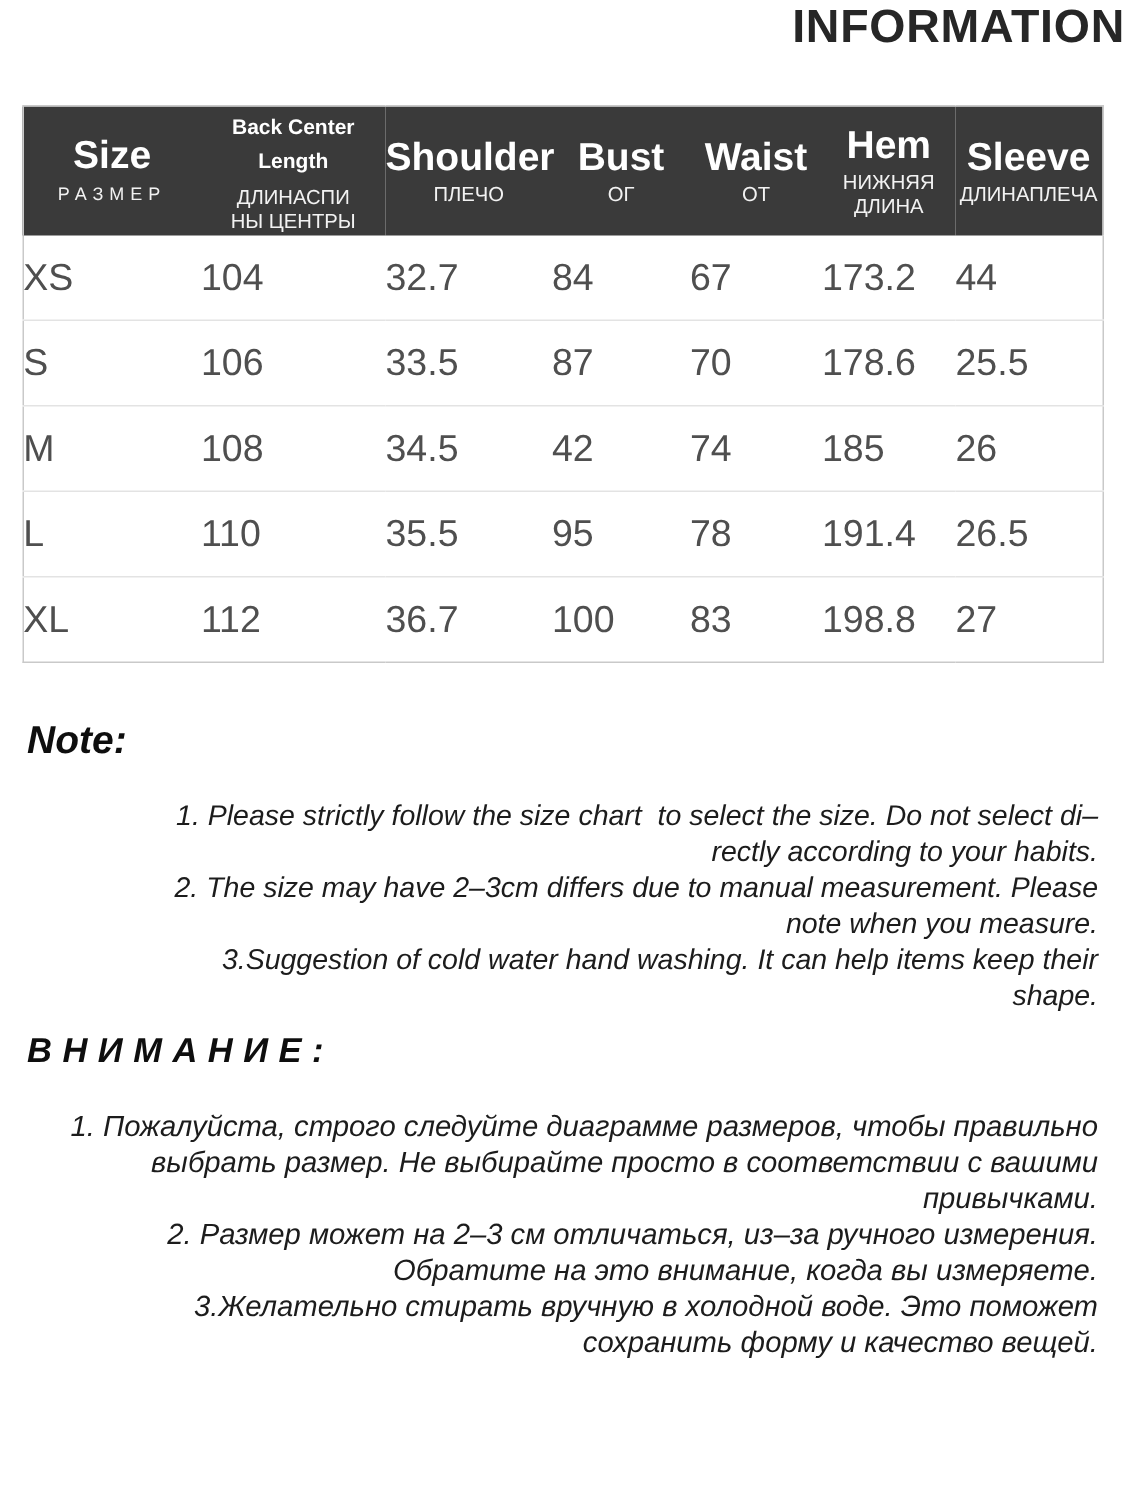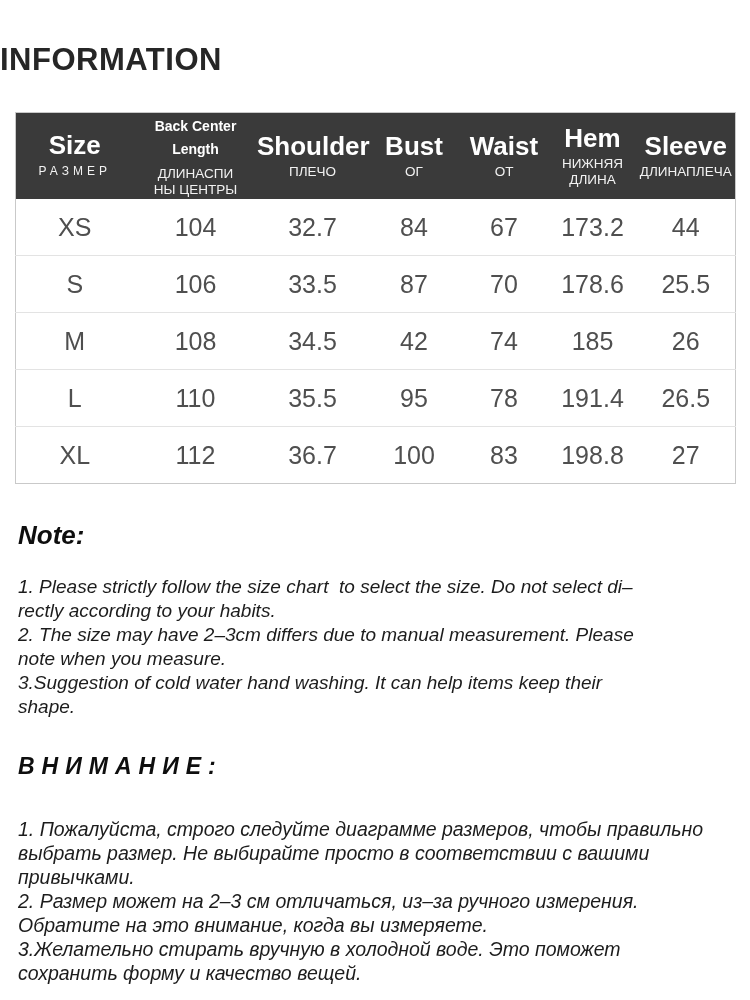--- a/index.html
+++ b/index.html
@@ -1,51 +1,51 @@
 <!DOCTYPE html>
 <html><head>
 <meta charset="utf-8">
 <style>
   html,body{margin:0;padding:0;background:#ffffff;}
   .page{
     width:750px;height:1000px;background:#ffffff;overflow:hidden;
     font-family:"Liberation Sans",sans-serif;color:#1d1d1d;position:relative;
   }
   .title{
-    margin:0;padding-top:42px;text-align:left;
+    margin:0;text-align:right;
     font-size:31px;font-weight:800;letter-spacing:.5px;color:#262626;
   }
   
   .size-table{
     width:720px;margin:34px auto 0;border-collapse:collapse;table-layout:fixed;
     border:1px solid #c9c9c9;
   }
   .size-table thead th{
     background:#3a3a3a;color:#ffffff;height:86px;vertical-align:middle;
     padding:0;font-weight:400;text-align:center;
   }
   .th-en{font-size:26px;font-weight:600;line-height:26px;white-space:pre-line;}
   th.col1 .th-en{font-size:14px;line-height:23px;}
   .th-ru{margin-top:5px;font-size:13.5px;line-height:15.5px;color:#f2f2f2;}
   .th-ru span{white-space:pre-line;}
   th.col0 .th-ru span{font-size:12px;letter-spacing:4px;}
   .left-block{display:inline-block;text-align:center;}
   .size-table tbody td{
-    height:56px;text-align:center;vertical-align:middle;
+    height:56px;vertical-align:middle;
     font-size:25px;color:#4f4f4f;padding:0;
   }
   .size-table tbody tr + tr td{border-top:1px solid #e3e3e3;}
   
   .notes{padding:0 18px;font-style:italic;}
   .note-heading{
     margin:36px 0 0;font-size:26px;font-weight:700;color:#0e0e0e;line-height:30px;
   }
-  .notes-ru .note-heading{font-size:23px;letter-spacing:7px;margin-top:32px;}
-  .note-items{margin-top:25px;font-size:19px;line-height:24px;color:#1c1c1c;}
-  .notes-ru .note-items{margin-top:36px;font-size:19.5px;}
+  .notes-ru .note-heading{font-size:23px;letter-spacing:7px;margin-top:8px;}
+  .note-items{margin-top:25px;font-size:19px;line-height:24px;color:#1c1c1c;text-align:right;}
+  .notes-ru .note-items{margin-top:24px;font-size:19.5px;}
   .note-items p{margin:0;white-space:pre-wrap;}
 </style>
 </head>
 <body>
 
 <div class="page">
 
   <h1 class="title">INFORMATION</h1>
 
   <table class="size-table">

